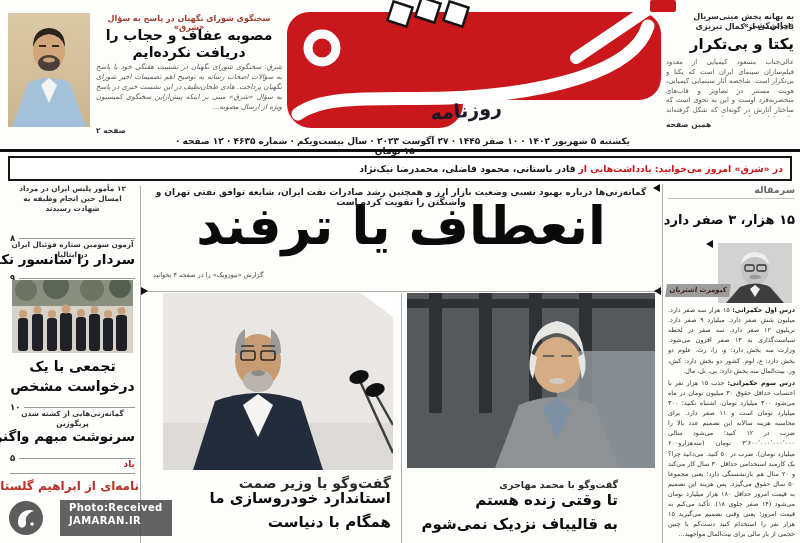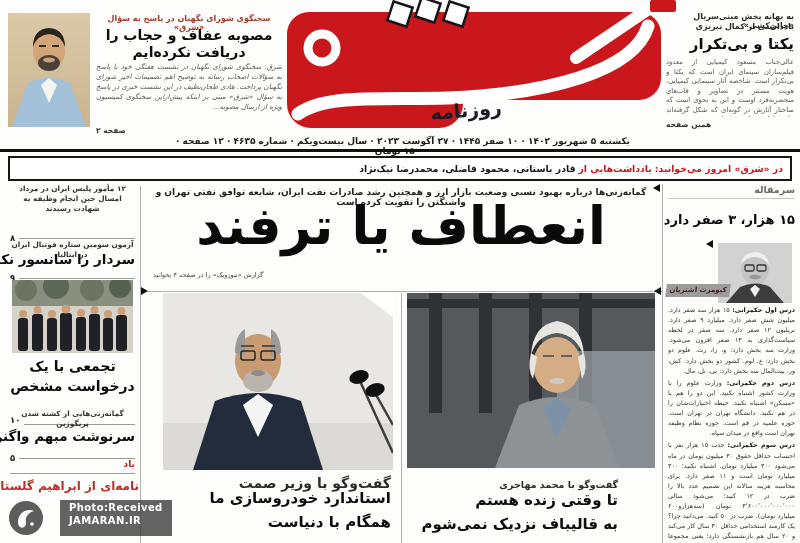--- a/index.html
+++ b/index.html
@@ -79,21 +79,21 @@
   .sb-rule .ln { flex:1; height:1px; background:#9a9a96; }
   #s1-kicker { top:184px; }
   #s1-title  { top:209px; font-size:14.5px; }
   #s1-rule   { top:233px; }
   #s2-kicker { top:240px; }
   #s2-title  { top:251px; font-size:13.5px; }
   #s2-rule   { top:273px; }
   #sb-photo  { left:12px; top:280px; width:121px; height:73px; }
   #s3-t1 { top:358px; font-size:14px; }
   #s3-t2 { top:378px; font-size:14px; }
-  #s3-rule { top:415px;align-items:flex-end; }
+  #s3-rule { top:402px; }
   #s4-kicker { top:409px; }
   #s4-title { top:428px; font-size:13.5px; }
   #s4-rule { top:453px; }
   #mem-label { left:10px; top:459px; width:125px; font-size:9px; font-weight:bold; color:#c9171c; text-align:left; direction:ltr; }
   #mem-label span { float:right; }
   #mem-rule { left:10px; top:473px; width:125px; height:1px; background:#9a9a96; }
   #mem-title { left:6px; top:479px; width:133px; font-size:12px; font-weight:bold; color:#b8322a; text-align:center; white-space:nowrap; }
   #mem-sub { left:10px; top:503px; width:125px; font-size:7.5px; color:#666; }
 
   
@@ -304,21 +304,20 @@
     <ellipse cx="37" cy="34" rx="6" ry="2.2" fill="#999999"></ellipse>
     <path d="M8 60 L22 44 Q37 37 52 44 L66 60 Z" fill="#3d3d3d"></path>
     <path d="M32 46 L37 42 L42 46 L37 54 Z" fill="#f2f2f2"></path>
   </svg>
   <div id="ed-chip" class="abs">کیومرث اشتریان</div>
   <div id="ed-body" class="abs">
 
 
       <p><b>درس اول حکمرانی:</b> <span>۱۵ هزار سه صفر دارد. میلیون شش صفر دارد. میلیارد ۹ صفر دارد. تریلیون ۱۲ صفر دارد. سه صفر در لحظه سیاست‌گذاری به ۱۳ صفر افزون می‌شود. وزارت سه بخش دارد: و، زا، رت. علوم دو بخش دارد: ع، لوم. کشور دو بخش دارد: کش، ور. بیت‌المال سه بخش دارد: بی، تل، مال.</span></p>
 
-      <p><b>درس دوم حکمرانی:</b> <span>وزارت علوم را با وزارت کشور اشتباه نکنید. این دو را هم با «مسکن» اشتباه نکنید. حیطه اختیارات‌شان را در هم نکنید. دانشگاه تهران در تهران است. حوزه علمیه در قم است. حوزه نظام وظیفه تهران است واقع در میدان سپاه.</span></p>
 
       <p><b>درس سوم حکمرانی:</b> <span>جذب ۱۵ هزار نفر با احتساب حداقل حقوق ۳۰ میلیون تومان در ماه می‌شود ۳۰۰ میلیارد تومان. اشتباه نکنید؛ ۳۰۰ میلیارد تومان است و ۱۱ صفر دارد. برای محاسبه هزینه سالانه این تصمیم عدد بالا را ضرب در ۱۲ کنید؛ می‌شود سالی ۳٬۶۰۰٬۰۰۰٬۰۰۰٬۰۰۰ تومان (سه‌هزارو۶۰۰ میلیارد تومان). ضرب در ۵۰ کنید. می‌دانید چرا؟ یک کارمند استخدامی حداقل ۳۰ سال کار می‌کند و ۲۰ سال هم بازنشستگی دارد؛ یعنی مجموعا ۵۰ سال حقوق می‌گیرد. پس هزینه این تصمیم به قیمت امروز حداقل ۱۸۰ هزار میلیارد تومان می‌شود (۱۴ صفر جلوی ۱۸). تأکید می‌کنم به قیمت امروز؛ یعنی وقتی تصمیم می‌گیرید ۱۵ هزار نفر را استخدام کنید دست‌کم با چنین حجمی از بار مالی برای بیت‌المال مواجهید...</span></p>
     </div>
 
   <div id="watermark" class="abs">
     <svg id="wm-circle" viewBox="0 0 36 36">
       <circle cx="18" cy="18" r="17" fill="#4f4f4f" opacity="0.92"></circle>
       <path d="M10 22 C10 12 20 8 26 11 C20 13 17 17 18 22 C18.6 26 15 29 12 27 C10.6 26 10 24 10 22 Z" fill="#ffffff"></path>
       <circle cx="24" cy="24" r="1.8" fill="#ffffff"></circle>
     </svg>

